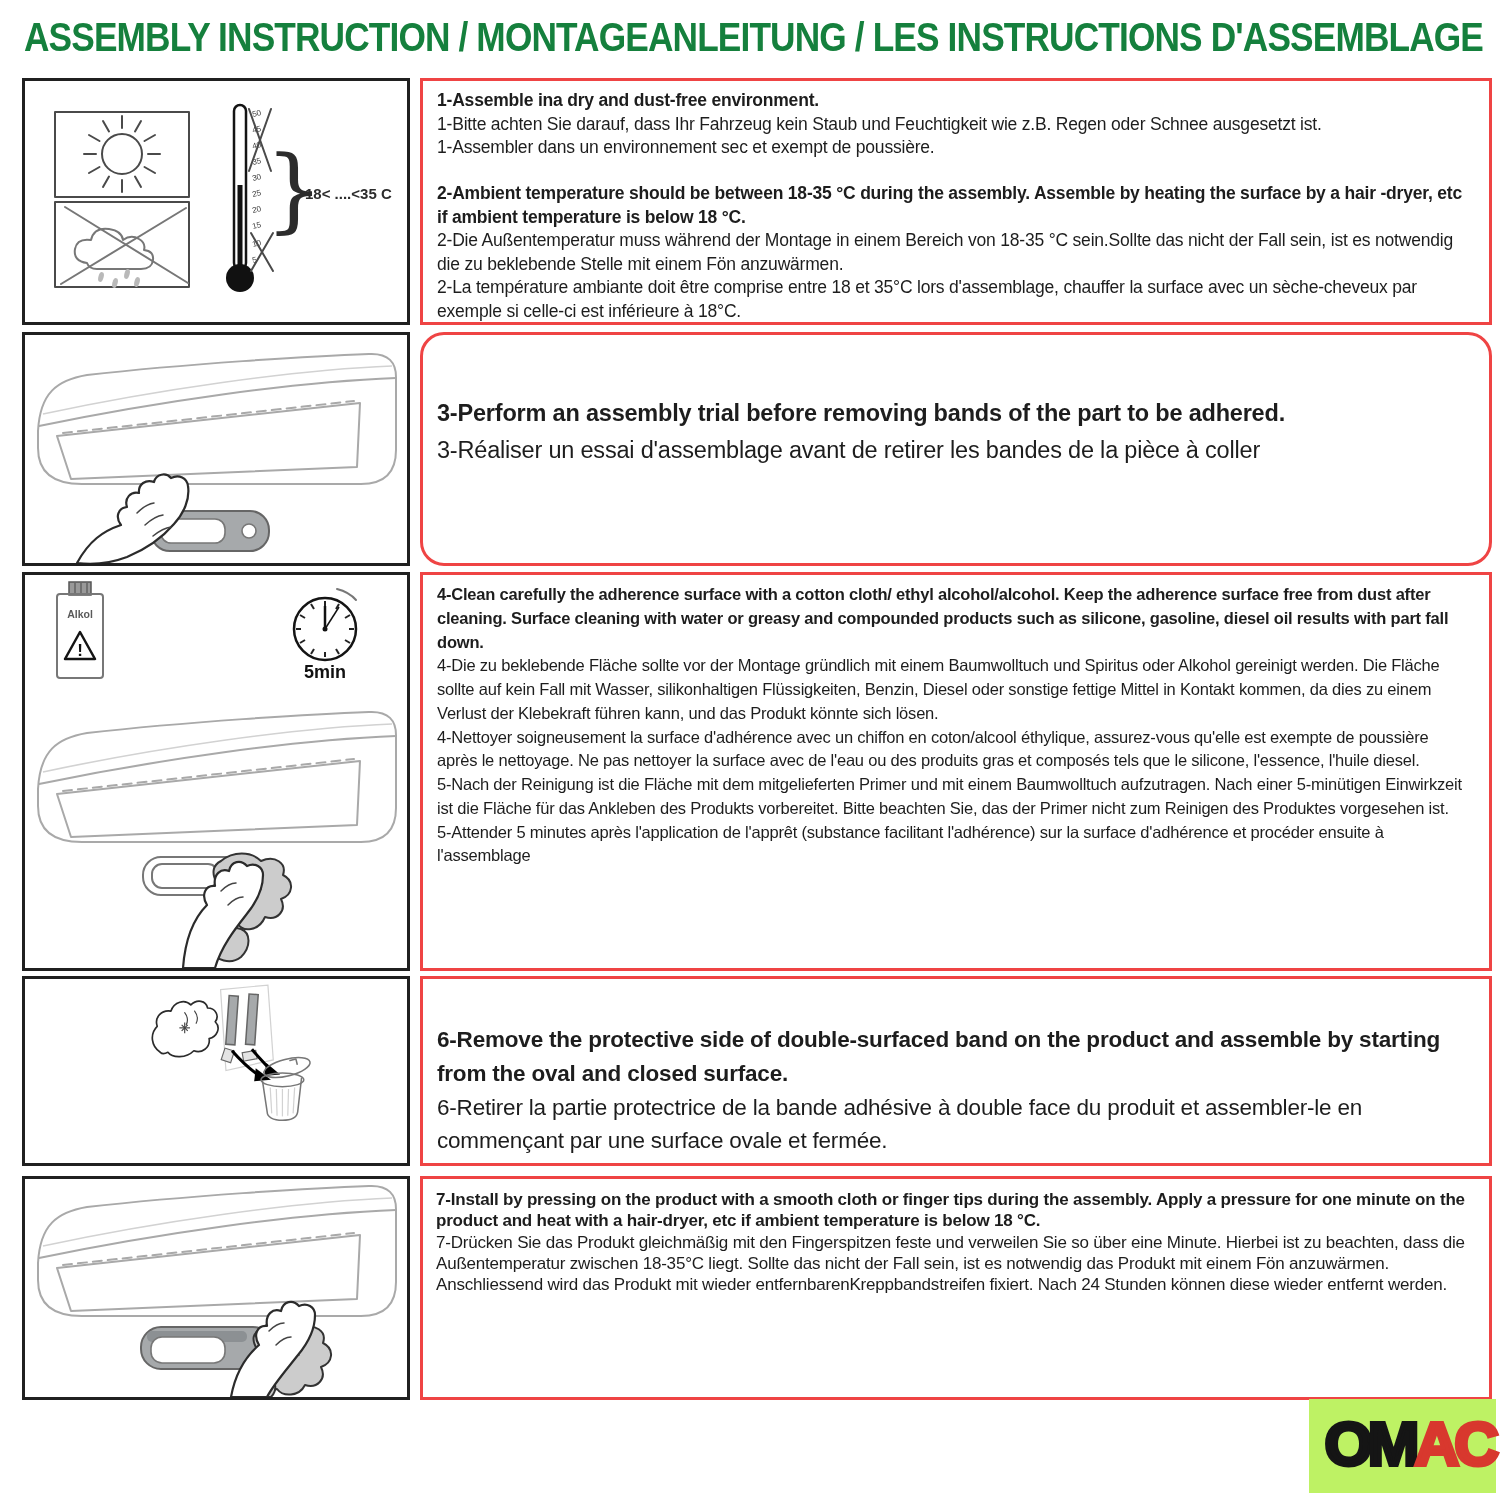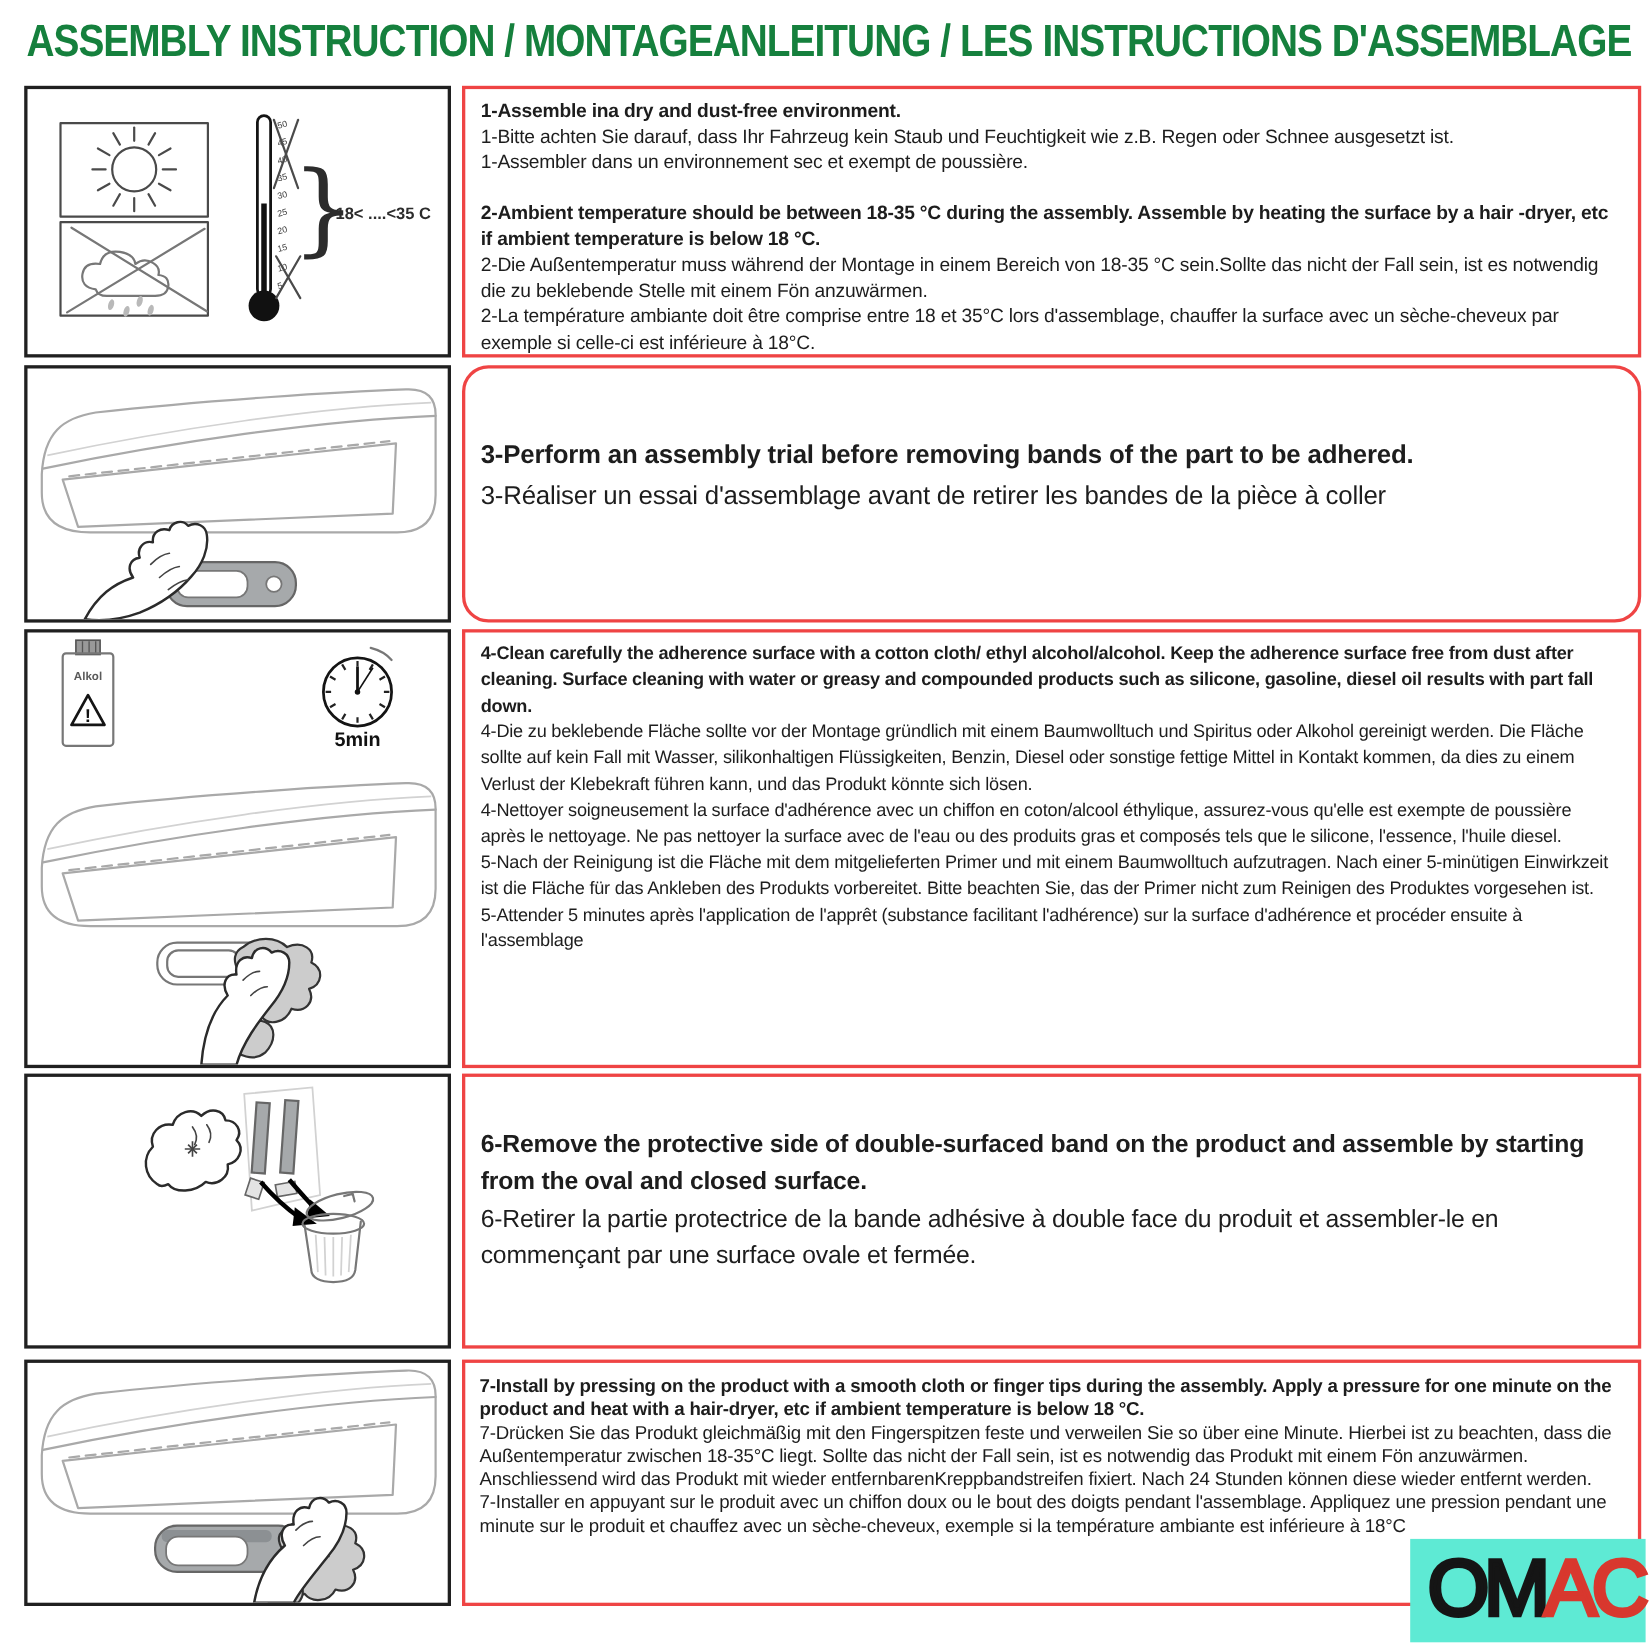--- a/index.html
+++ b/index.html
@@ -6,21 +6,21 @@
   body{width:1500px;height:1500px;position:relative;font-family:"Liberation Sans",sans-serif;color:#1d1d1d;overflow:hidden;}
   .page{padding:10px 8px 0 22px;}
   .title{margin:4px 0 17px 2px;color:#15803d;font-size:41px;font-weight:800;white-space:nowrap;}
   .title-inner{display:inline-block;transform:scaleX(0.86);transform-origin:0 50%;letter-spacing:-1px;}
   .row{display:flex;gap:10px;}
   .fig-box{flex:0 0 388px;width:388px;border:3px solid #202020;box-sizing:border-box;background:#fff;overflow:hidden;}
   .text-box{flex:1;border:3px solid #ef4444;box-sizing:border-box;background:#fff;padding:8px 16px 4px 14px;overflow:hidden;}
   .r1{height:247px;margin-bottom:7px;}
   .r2{height:234px;margin-bottom:6px;}
   .r3{height:399px;margin-bottom:5px;}
-  .r4{height:250px;margin-bottom:10px;}
+  .r4{height:190px;margin-bottom:10px;}
   .r5{height:224px;}
   .text-box p{margin:0;letter-spacing:-0.2px;}
   .b{font-weight:bold;}
   .sp{margin-top:22px !important;}
   .t1 p{font-size:17.5px;line-height:1.35;}
   .t2{padding-top:60px;border-radius:24px;}
   .t2 p{font-size:23.5px;line-height:1.57;}
   .t3 p{font-size:16.5px;line-height:1.44;}
   .t4{padding-top:44px;}
   .t4 p{font-size:22.5px;line-height:1.5;}
@@ -37,21 +37,21 @@
   .fig .part{fill:#a6a9ab;stroke:#666;stroke-width:2;}
   .fig .slot{fill:#fff;stroke:#777;stroke-width:1.6;}
   .fig .fin{fill:none;stroke:#444;stroke-width:1.5;stroke-linecap:round;}
   .fig text{font-family:"Liberation Sans",sans-serif;fill:#2e2e2e;}
   .fig .tick{font-size:8px;fill:#3a3a3a;}
   .fig .brace{font-family:"DejaVu Serif",serif;font-size:92px;fill:#2c2c2c;}
   .fig .thermlabel{font-size:15px;font-weight:600;fill:#2c2c2c;}
   .fig .alkollabel{font-size:10.5px;font-weight:bold;fill:#5a5a5a;}
   .fig .bang{font-size:17px;font-weight:bold;fill:#111;}
   .fig .clocklabel{font-size:18px;font-weight:600;fill:#111;}
-  .logo{position:absolute;right:4px;top:1399px;z-index:5;background:#5eead4;padding:2px 2px 6px 16px;font-weight:normal;font-size:72px;line-height:86px;letter-spacing:-5px;}
+  .logo{position:absolute;right:4px;top:1399px;z-index:5;background:#bef264;padding:2px 2px 6px 16px;font-weight:bold;font-size:62px;line-height:86px;letter-spacing:-5px;}
   .logo-black{color:#151515;-webkit-text-stroke:4px #151515;}
   .logo-red{color:#d8382e;-webkit-text-stroke:4px #d8382e;}
 </style>
 </head>
 <body>
 
 <div class="page">
 
   <h1 class="title"><span class="title-inner">ASSEMBLY INSTRUCTION / MONTAGEANLEITUNG / LES INSTRUCTIONS D'ASSEMBLAGE</span></h1>
 
@@ -289,19 +289,18 @@
           <path d="M250,162 q8,-6 14,-2 M260,178 q8,-6 14,-2 M246,190 q8,-6 14,-2" class="fin" stroke="#555"></path>
           <path d="M216,214 C222,200 234,194 244,198 C252,202 252,212 246,218 L220,218 Z" class="cloth"></path>
           <path d="M206,218 C210,196 220,178 234,166 C228,156 232,146 242,147 C240,135 248,129 256,132 C258,122 268,120 274,127 C282,123 290,128 290,136 C290,150 283,164 273,176 C262,190 248,206 242,218 Z" class="hand"></path>
           <path d="M244,152 q8,-8 15,-8 M251,166 q8,-8 15,-8" class="fin"></path>
         </g>
       </svg>
     </div>
     <div class="text-box t5">
       <p class="b">7-Install by pressing on the product with a smooth cloth or finger tips during the assembly. Apply a pressure for one minute on the product and heat with a hair-dryer, etc if ambient temperature is below 18 °C.</p>
       <p>7-Drücken Sie das Produkt gleichmäßig mit den Fingerspitzen feste und verweilen Sie so über eine Minute. Hierbei ist zu beachten, dass die Außentemperatur zwischen 18-35°C liegt. Sollte das nicht der Fall sein, ist es notwendig das Produkt mit einem Fön anzuwärmen. Anschliessend wird das Produkt mit wieder entfernbarenKreppbandstreifen fixiert. Nach 24 Stunden können diese wieder entfernt werden.</p>
-      <p>7-Installer en appuyant sur le produit avec un chiffon doux ou le bout des doigts pendant l'assemblage. Appliquez une pression pendant une minute sur le produit et chauffez avec un sèche-cheveux, exemple si la température ambiante est inférieure à 18°C</p>
     </div>
   </section>
 
 </div>
 
 <div class="logo"><span class="logo-black">OM</span><span class="logo-red">AC</span></div>
 
 </body></html>

